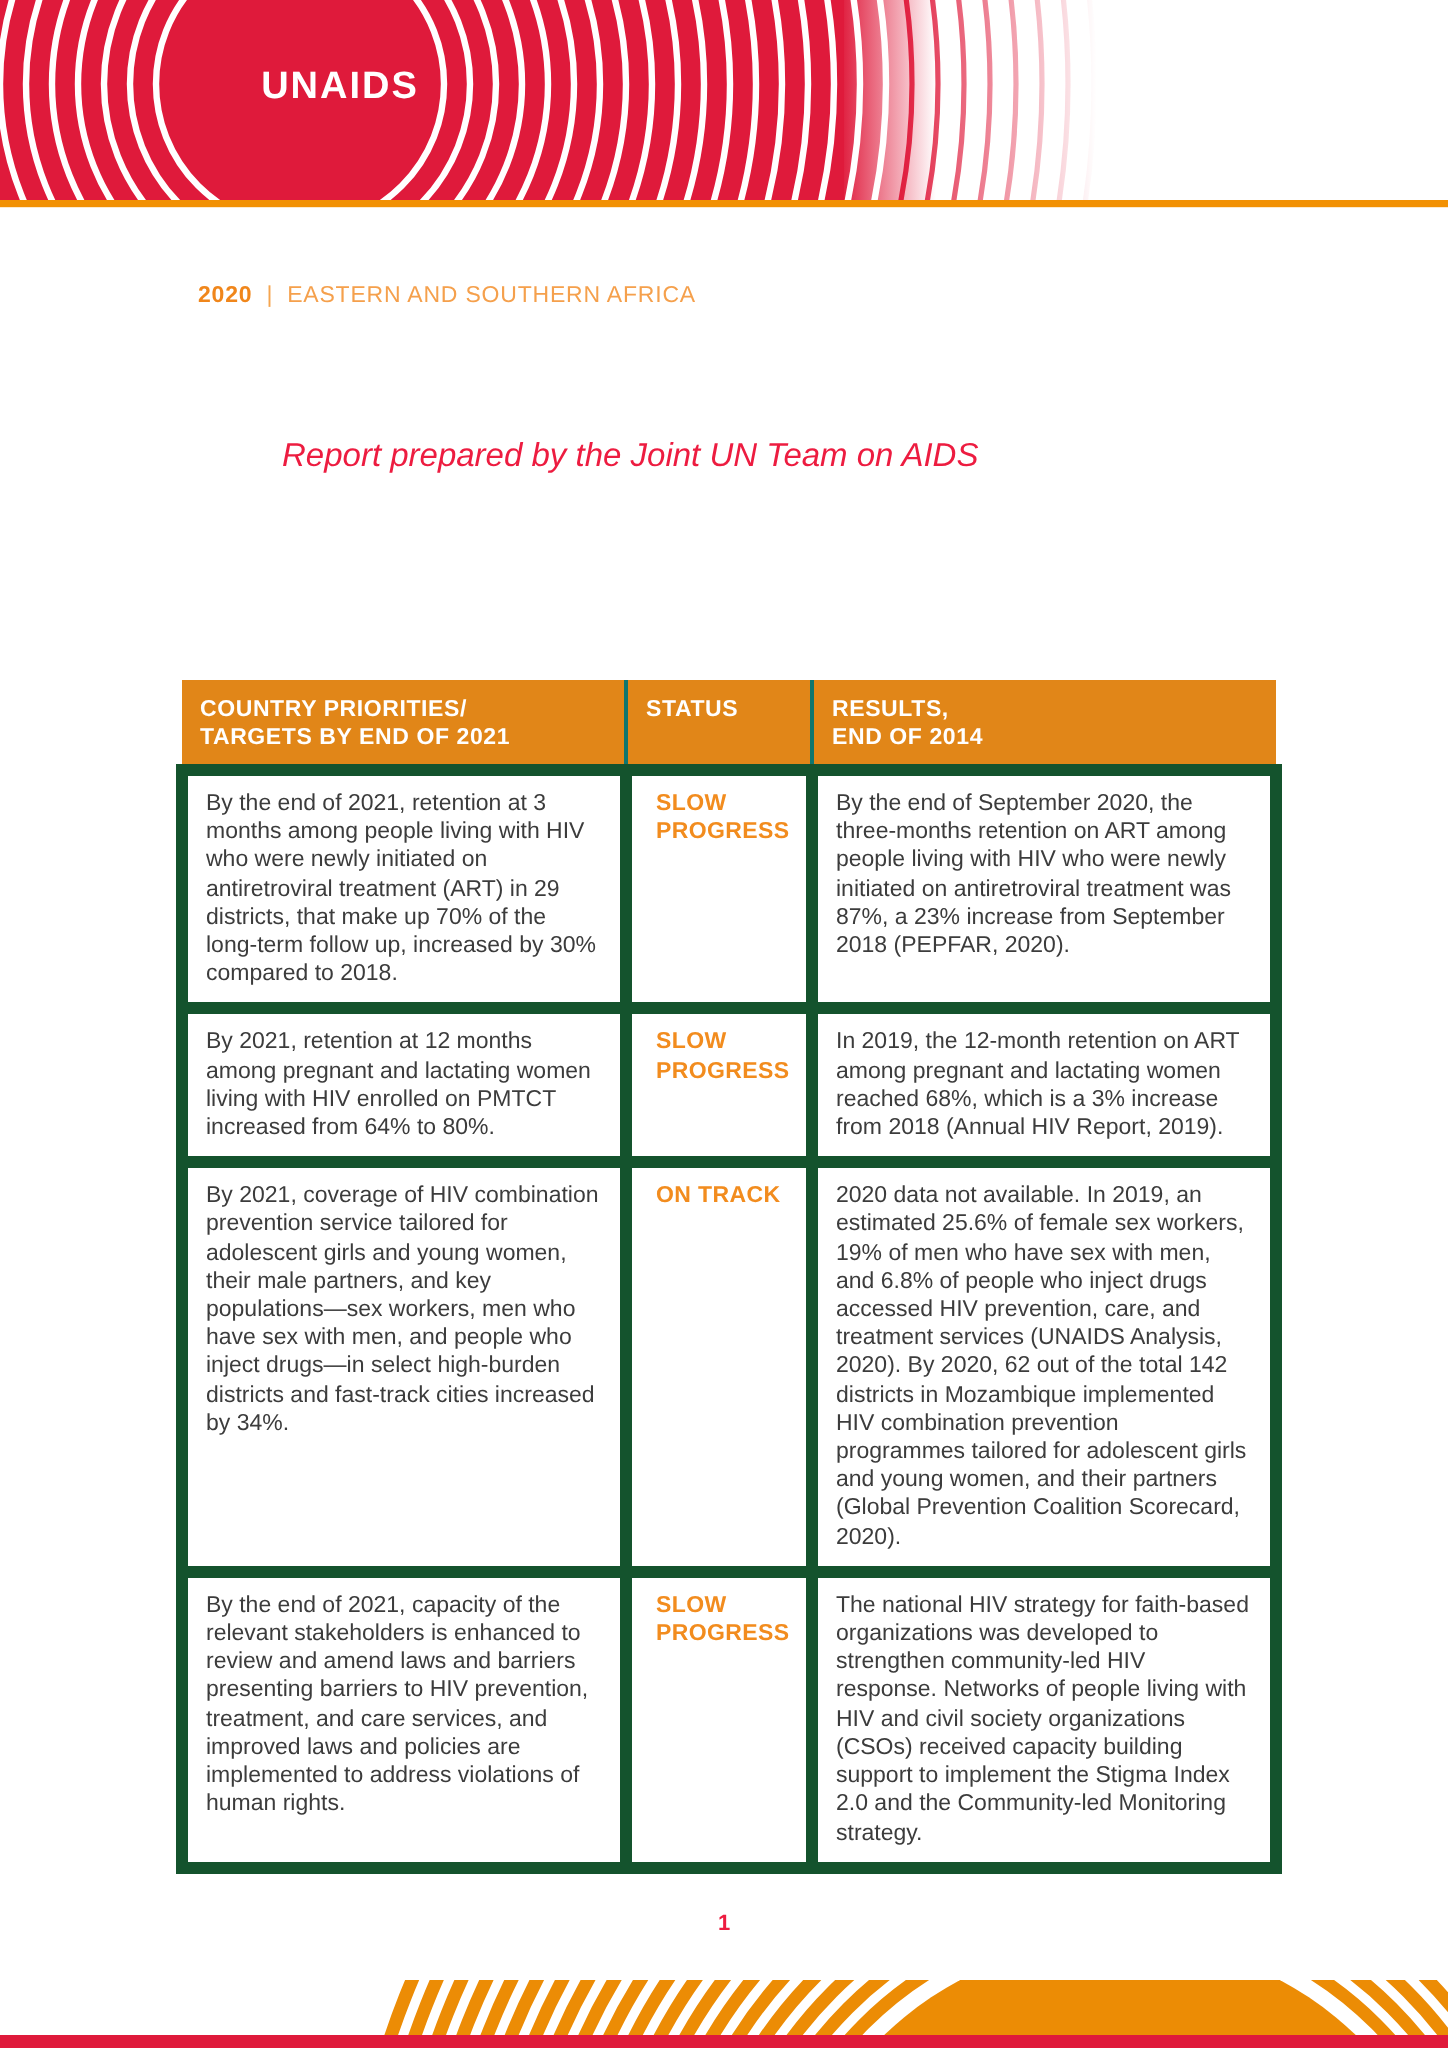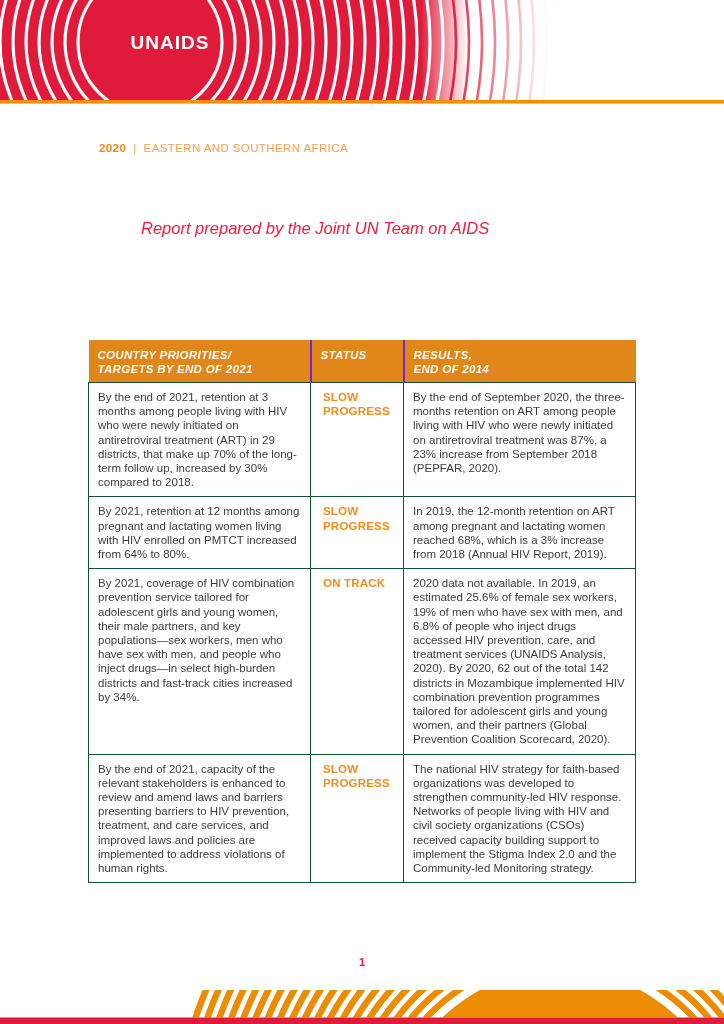--- a/index.html
+++ b/index.html
@@ -30,29 +30,29 @@
   }
   
   .progress-table {
     position:absolute; left:88px; top:340px; width:547px;
     border-collapse:collapse; table-layout:fixed;
   }
   .progress-table th {
     background:#E18618; color:#ffffff; text-align:left; vertical-align:top;
     font-size:11.5px; line-height:14px; font-weight:bold; letter-spacing:0.3px;
     padding:8px 9px 6px 9px; white-space:pre-line;
-    border-left:2px solid #6d28d9;
+    border-left:2px solid #0f766e;
   }
   .progress-table th:first-child { border-left:none; }
   .progress-table td {
-    border:1px solid #14532d; vertical-align:top;
+    border:6px solid #14532d; vertical-align:top;
     padding:7px 9px; font-size:11.5px; line-height:14.2px; color:#3C3C3C;
   }
   .progress-table td.status { color:#F28C1E; font-weight:bold; font-size:11.5px; letter-spacing:0.2px;padding-left:12px; }
-  .progress-table thead tr { height:28px;font-style:italic; }
+  .progress-table thead tr { height:28px; }
   .progress-table tr.row-0 { height:111px; }
   .progress-table tr.row-1 { height:70px; }
   .progress-table tr.row-2 { height:175px; }
   .progress-table tr.row-3 { height:126px; }
   
   .page-number {
     position:absolute; left:0; top:956px; width:724px; text-align:center;
     font-size:11px; font-weight:bold; color:#ED1C40;
   }
   .footer-svg { position:absolute; left:0; bottom:0; display:block; }

